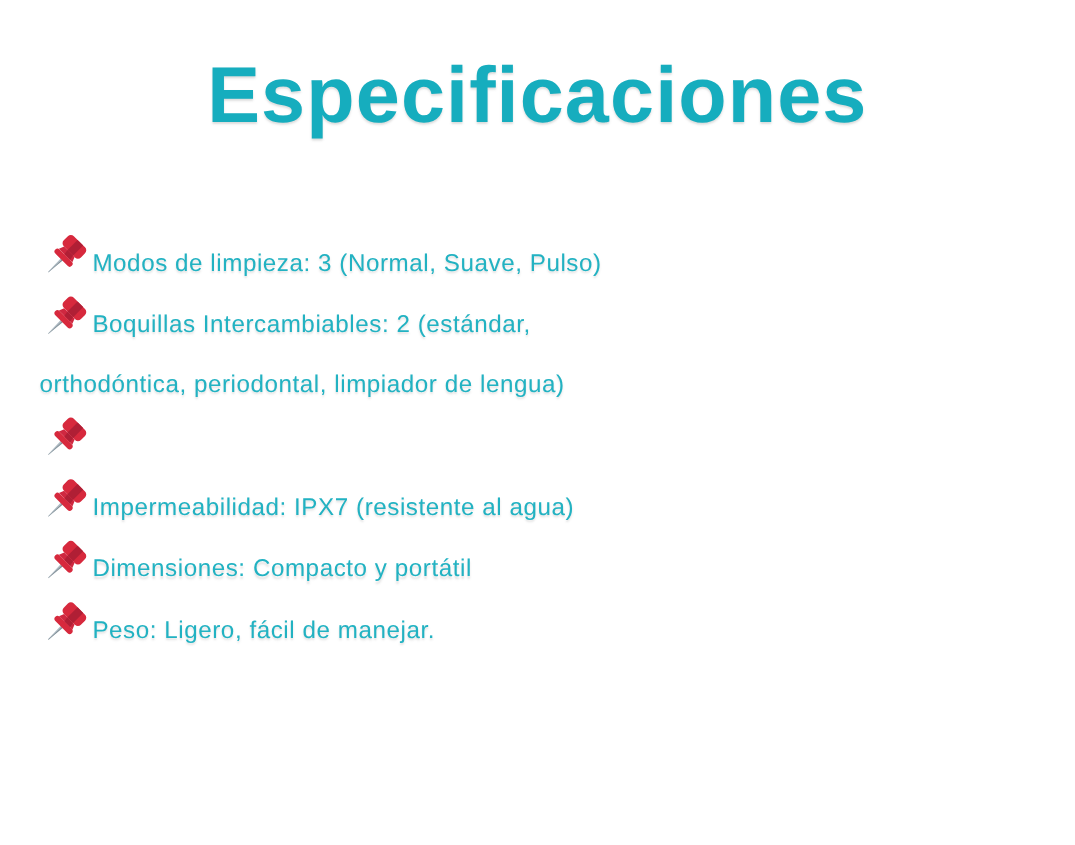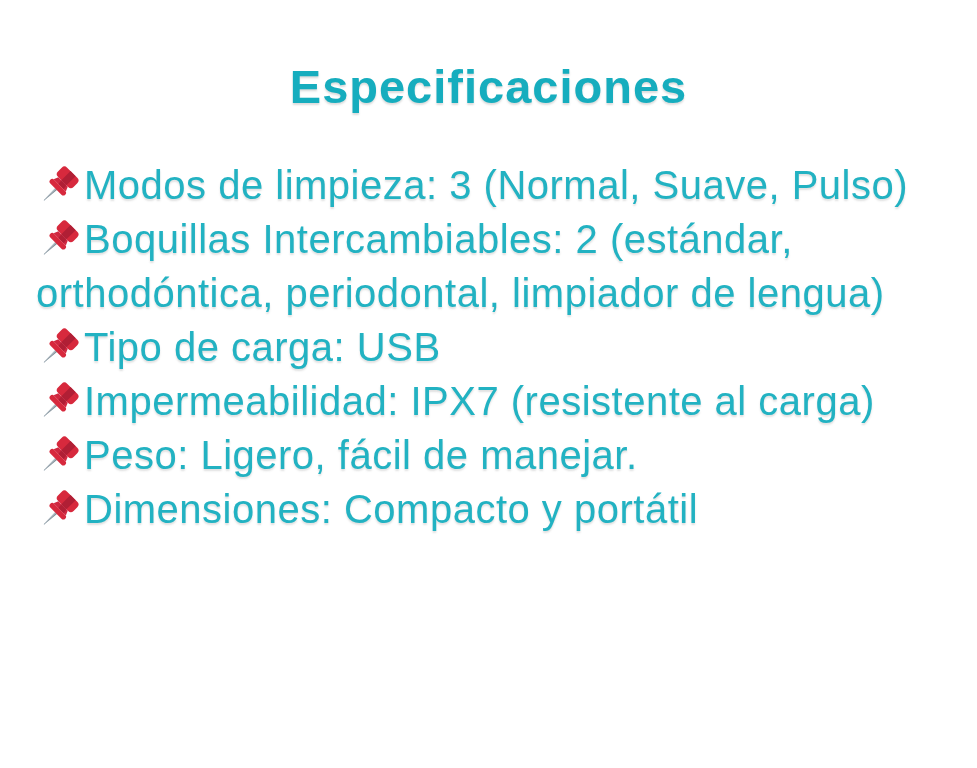--- a/index.html
+++ b/index.html
@@ -16,31 +16,31 @@
   }
   .page {
     width: 977px;
     height: 768px;
     background: #ffffff;
   }
   h1.title {
     margin: 48px 0 0 0;
     padding: 0;
     text-align: center;
-    font-size: 47px;
+    font-size: 72px;
     line-height: 78px;
     font-weight: bold;
     letter-spacing: 1px;
     color: #16adbe;
     text-shadow: 0 2px 2px rgba(115,115,115,0.25);
   }
   .spec-list {
-    margin: 32px 40px 0 36px;
+    margin: 84px 40px 0 36px;
     color: #22b2c2;
-    font-size: 40px;
+    font-size: 22px;
     line-height: 54px;
     letter-spacing: 0.5px;
     text-shadow: 0 2px 2px rgba(115,115,115,0.22);
   }
   .item {
     margin: 0;
     padding: 0;
   }
   .pin {
     display: inline-block;
@@ -93,28 +93,28 @@
 
 
     <p class="item"><span class="pin"><svg viewBox="0 0 48 48">
             <use href="#pushpin"></use>
           </svg></span><span class="item-text">Boquillas Intercambiables: 2 (estándar,
 orthodóntica, periodontal, limpiador de lengua)</span></p>
 
 
     <p class="item"><span class="pin"><svg viewBox="0 0 48 48">
             <use href="#pushpin"></use>
-          </svg></span><span class="item-text">Tipo de carga: USB</span></p>
+          </svg></span></p>
 
     <p class="item"><span class="pin"><svg viewBox="0 0 48 48">
             <use href="#pushpin"></use>
-          </svg></span><span class="item-text">Impermeabilidad: IPX7 (resistente al carga)</span></p>
+          </svg></span><span class="item-text">Impermeabilidad: IPX7 (resistente al agua)</span></p>
+
+    <p class="item"><span class="pin"><svg viewBox="0 0 48 48">
+            <use href="#pushpin"></use>
+          </svg></span><span class="item-text">Dimensiones: Compacto y portátil</span></p>
 
     <p class="item"><span class="pin"><svg viewBox="0 0 48 48">
             <use href="#pushpin"></use>
           </svg></span><span class="item-text">Peso: Ligero, fácil de manejar.</span></p>
 
-    <p class="item"><span class="pin"><svg viewBox="0 0 48 48">
-            <use href="#pushpin"></use>
-          </svg></span><span class="item-text">Dimensiones: Compacto y portátil</span></p>
-
   </div>
 </div>
 
 </body></html>

